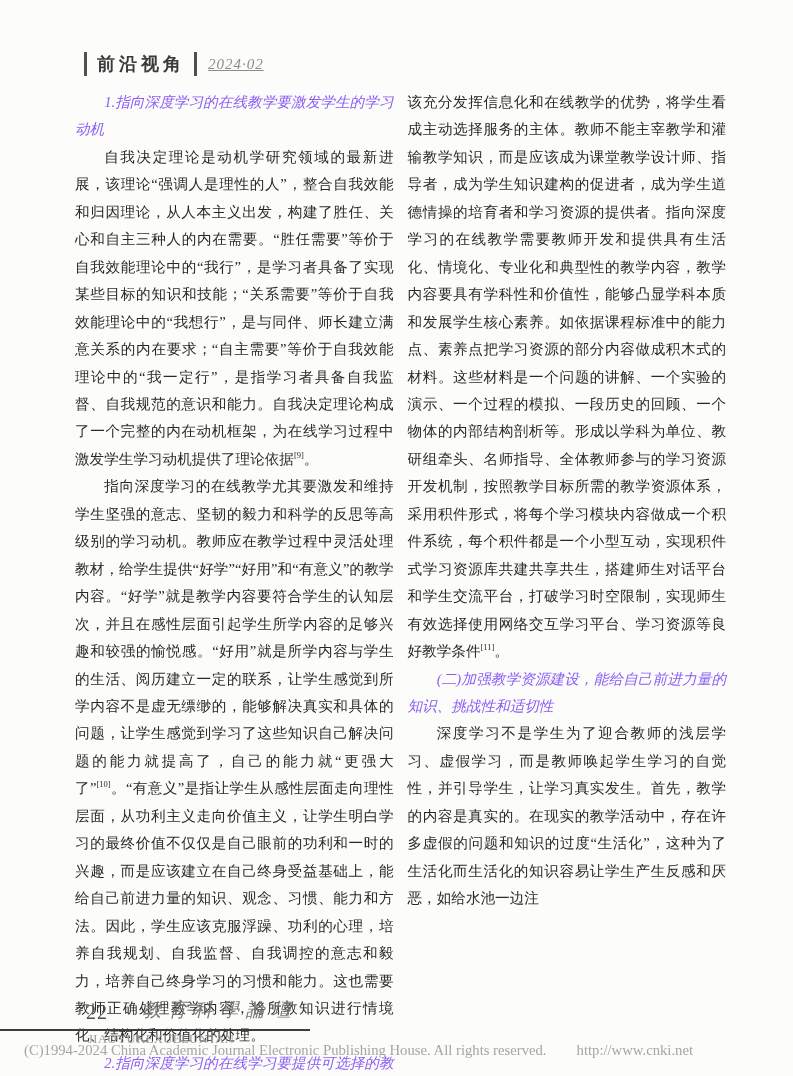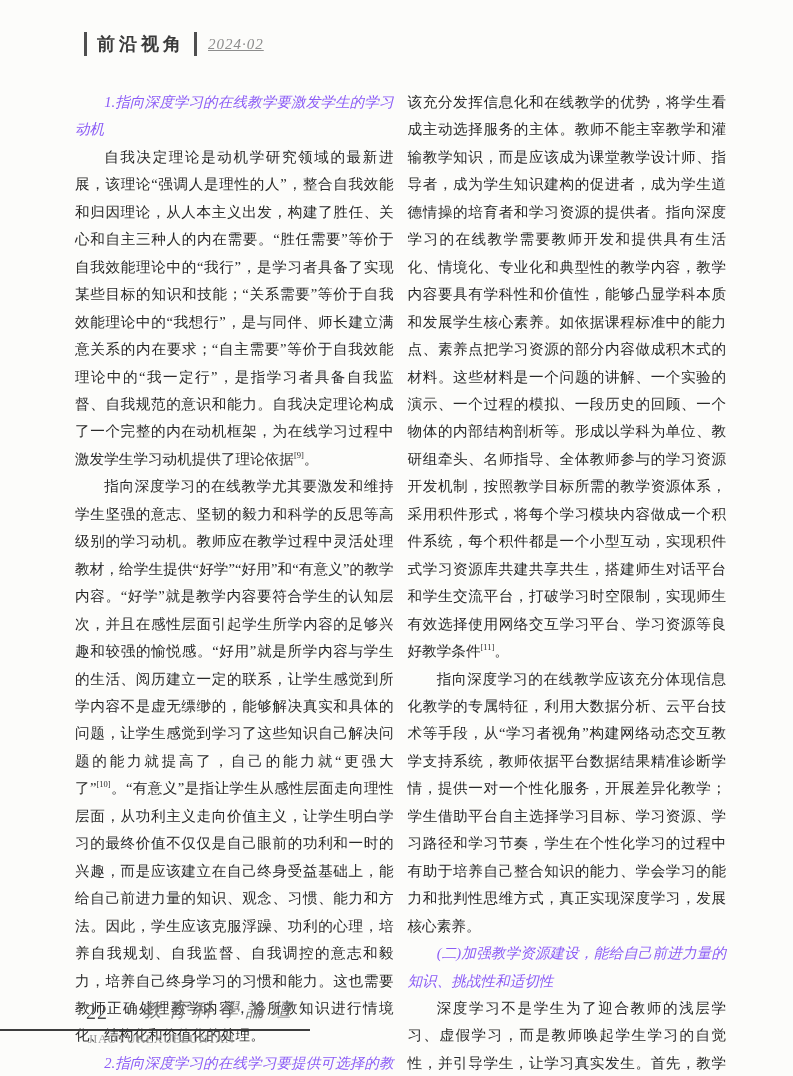--- a/index.html
+++ b/index.html
@@ -7,21 +7,21 @@
   .page {
     position: relative;
     width: 793px; height: 1076px;
     margin: 0 auto;
     background: #fcfcfa;
     font-family: "Liberation Serif", serif;
     overflow: hidden;
   }
   
   .header {
-    position: absolute; top: 32px; left: 84px;
+    position: absolute; top: 52px; left: 84px;
     display: flex; align-items: center; justify-content: center;
   }
   .vbar { width: 3px; height: 24px; background: #4f4f4f; }
   .section-title {
     font-size: 18px; color: #3b3b3b; font-weight: 600;
     letter-spacing: 4px; margin: 0 9px 0 10px;
   }
   .issue {
     font-style: italic; font-size: 15px; color: #8d8d8d;
     margin-left: 11px; letter-spacing: 1px; text-decoration: underline;
@@ -81,24 +81,27 @@
 
   <div class="columns">
     <div class="col">
         <p class="subheading">1.指向深度学习的在线教学要激发学生的学习动机</p>
         <p class="paragraph">自我决定理论是动机学研究领域的最新进展，该理论“强调人是理性的人”，整合自我效能和归因理论，从人本主义出发，构建了胜任、关心和自主三种人的内在需要。“胜任需要”等价于自我效能理论中的“我行”，是学习者具备了实现某些目标的知识和技能；“关系需要”等价于自我效能理论中的“我想行”，是与同伴、师长建立满意关系的内在要求；“自主需要”等价于自我效能理论中的“我一定行”，是指学习者具备自我监督、自我规范的意识和能力。自我决定理论构成了一个完整的内在动机框架，为在线学习过程中激发学生学习动机提供了理论依据<sup>[9]</sup>。</p>
         <p class="paragraph">指向深度学习的在线教学尤其要激发和维持学生坚强的意志、坚韧的毅力和科学的反思等高级别的学习动机。教师应在教学过程中灵活处理教材，给学生提供“好学”“好用”和“有意义”的教学内容。“好学”就是教学内容要符合学生的认知层次，并且在感性层面引起学生所学内容的足够兴趣和较强的愉悦感。“好用”就是所学内容与学生的生活、阅历建立一定的联系，让学生感觉到所学内容不是虚无缥缈的，能够解决真实和具体的问题，让学生感觉到学习了这些知识自己解决问题的能力就提高了，自己的能力就“更强大了”<sup>[10]</sup>。“有意义”是指让学生从感性层面走向理性层面，从功利主义走向价值主义，让学生明白学习的最终价值不仅仅是自己眼前的功利和一时的兴趣，而是应该建立在自己终身受益基础上，能给自己前进力量的知识、观念、习惯、能力和方法。因此，学生应该克服浮躁、功利的心理，培养自我规划、自我监督、自我调控的意志和毅力，培养自己终身学习的习惯和能力。这也需要教师正确处理教学内容，将所教知识进行情境化、结构化和价值化的处理。</p>
         <p class="subheading">2.指向深度学习的在线学习要提供可选择的教学内容和可调节的学习节奏，满足学生的个性化学习需求</p>
       </div>
     <div class="col">
         <p class="paragraph continued">该充分发挥信息化和在线教学的优势，将学生看成主动选择服务的主体。教师不能主宰教学和灌输教学知识，而是应该成为课堂教学设计师、指导者，成为学生知识建构的促进者，成为学生道德情操的培育者和学习资源的提供者。指向深度学习的在线教学需要教师开发和提供具有生活化、情境化、专业化和典型性的教学内容，教学内容要具有学科性和价值性，能够凸显学科本质和发展学生核心素养。如依据课程标准中的能力点、素养点把学习资源的部分内容做成积木式的材料。这些材料是一个问题的讲解、一个实验的演示、一个过程的模拟、一段历史的回顾、一个物体的内部结构剖析等。形成以学科为单位、教研组牵头、名师指导、全体教师参与的学习资源开发机制，按照教学目标所需的教学资源体系，采用积件形式，将每个学习模块内容做成一个积件系统，每个积件都是一个小型互动，实现积件式学习资源库共建共享共生，搭建师生对话平台和学生交流平台，打破学习时空限制，实现师生有效选择使用网络交互学习平台、学习资源等良好教学条件<sup>[11]</sup>。</p>
-        <p class="paragraph">指向深度学习的在线教学应该充分体现信息化教学的专属特征，利用大数据分析、云平台技术等手段，从“学习者视角”构建网络动态交互教学支持系统，教师依据平台数据结果精准诊断学情，提供一对一个性化服务，开展差异化教学；学生借助平台自主选择学习目标、学习资源、学习路径和学习节奏，学生在个性化学习的过程中有助于培养自己整合知识的能力、学会学习的能力和批判性思维方式，真正实现深度学习，发展核心素养。</p>
         <p class="subheading">(二)加强教学资源建设，能给自己前进力量的知识、挑战性和适切性</p>
         <p class="paragraph">深度学习不是学生为了迎合教师的浅层学习、虚假学习，而是教师唤起学生学习的自觉性，并引导学生，让学习真实发生。首先，教学的内容是真实的。在现实的教学活动中，存在许多虚假的问题和知识的过度“生活化”，这种为了生活化而生活化的知识容易让学生产生反感和厌恶，如给水池一边注</p>
       </div>
   </div>
 
   <div class="page-num">22</div>
   <div class="journal-name">教育科學論壇</div>
   <div class="footer-rule"></div>
   <div class="pinyin">JIAOYUKEXUELUNTAN</div>
+  <div class="copyright-line">
+    <span>(C)1994-2024 China Academic Journal Electronic Publishing House. All rights reserved.</span>
+    <span>http://www.cnki.net</span>
+  </div>
 
 </div>
 
 </body></html>

